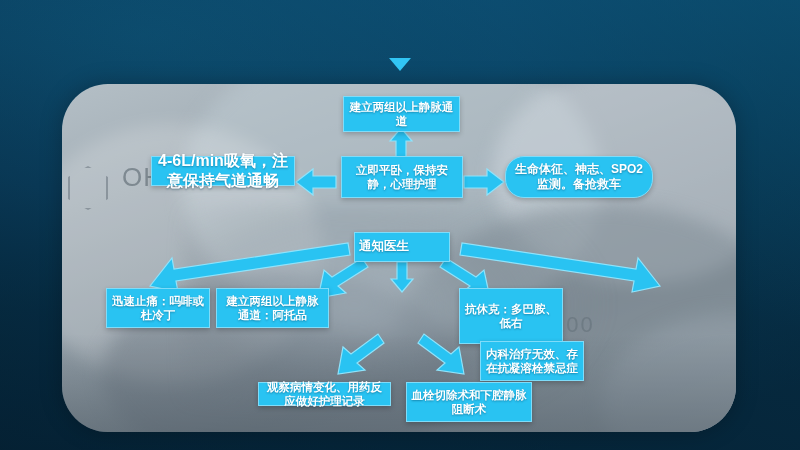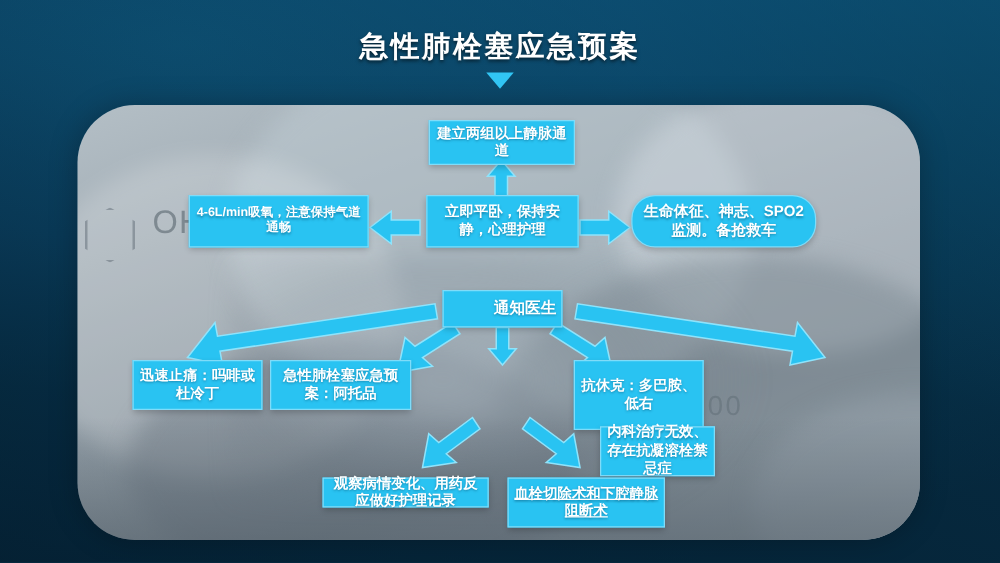--- a/index.html
+++ b/index.html
@@ -60,21 +60,21 @@
     position:absolute;left:50%;top:58px;transform:translateX(-50%);
     width:0;height:0;border-left:11px solid transparent;border-right:11px solid transparent;
     border-top:13px solid #31c5f4;
   }
   
   .box{
     position:absolute;box-sizing:border-box;
     background:#29c3f2;
     border:1px solid #7fdcf9;
     color:#ffffff;font-weight:bold;
-    display:flex;align-items:center;justify-content:flex-end;
+    display:flex;align-items:center;justify-content:flex-start;
     text-align:center;line-height:1.25;
     text-shadow:0 1px 2px rgba(0,60,90,.45);
     box-shadow:0 2px 5px rgba(0,0,0,.22);
     padding:2px 4px;
   }
   
   .arw{position:absolute;}
   .arw svg{display:block;overflow:visible;}
   .cy{fill:#29c3f2;stroke:#8fe3fb;stroke-width:1.2;}
 </style>
@@ -90,21 +90,20 @@
     <div class="pl pl3"></div>
     <div class="pl pl5"></div>
     <div class="pl pl6"></div>
     <div class="glove"></div>
     <div class="shadowband"></div>
     <div class="hexring"></div>
     <div class="chem oh">OH</div>
     <div class="chem num">100</div>
   </div>
 
-  <div class="title">急性肺栓塞应急预案</div>
   <div class="title-tri"></div>
 
   <div class="arw" style="left:389px;top:128px;">
     <svg width="24" height="30" viewBox="0 0 24 30">
         <path class="cy" d="M12 0 L23 13 L17 13 L17 30 L7 30 L7 13 L1 13 Z"></path>
       </svg>
   </div>
 
   <div class="arw" style="left:296px;top:168px;">
     <svg width="40" height="28" viewBox="0 0 40 28">
@@ -163,55 +162,55 @@
   <div class="arw" style="left:516px;top:322px;">
     <svg width="34" height="26" viewBox="0 0 34 26">
       <path class="cy" d="M34 24 L30 5 L23 11 L5 0 L0 8 L18 19 L11 25 Z"></path>
     </svg>
   </div>
 
   <div class="box" style="left:343px;top:96px;width:117px;height:36px;font-size:11.5px;">
     <span>建立两组以上静脉通道</span>
   </div>
 
-  <div class="box" style="left:151px;top:156px;width:144px;height:42px;font-size:10px;">
+  <div class="box" style="left:151px;top:156px;width:144px;height:30px;font-size:16px;">
     <span>4-6L/min吸氧，注意保持气道通畅</span>
   </div>
 
   <div class="box" style="left:341px;top:156px;width:122px;height:42px;font-size:11.5px;">
     <span>立即平卧，保持安静，心理护理</span>
   </div>
 
   <div class="box" style="left:505px;top:156px;width:148px;height:42px;font-size:12px;border-radius:19px;">
     <span>生命体征、神志、SPO2监测。备抢救车</span>
   </div>
 
   <div class="box" style="left:106px;top:288px;width:104px;height:40px;font-size:11.5px;">
     <span>迅速止痛：吗啡或杜冷丁</span>
   </div>
 
   <div class="box" style="left:354px;top:232px;width:96px;height:30px;font-size:12.5px;">
     <span>通知医生</span>
   </div>
 
   <div class="box" style="left:216px;top:288px;width:113px;height:40px;font-size:11.5px;">
-    <span>急性肺栓塞应急预案：阿托品</span>
+    <span>建立两组以上静脉通道：阿托品</span>
   </div>
 
 
   <div class="box" style="left:459px;top:288px;width:104px;height:56px;font-size:11.5px;">
     <span>抗休克：多巴胺、低右</span>
   </div>
 
 
-  <div class="box" style="left:480px;top:341px;width:92px;height:40px;font-size:11.5px;">
+  <div class="box" style="left:480px;top:341px;width:104px;height:40px;font-size:11.5px;">
     <span>内科治疗无效、存在抗凝溶栓禁忌症</span>
   </div>
 
   <div class="box" style="left:258px;top:382px;width:133px;height:24px;font-size:11.5px;">
     <span>观察病情变化、用药反应做好护理记录</span>
   </div>
 
-  <div class="box" style="left:406px;top:382px;width:126px;height:40px;font-size:11.5px;text-decoration:underline;">
+  <div class="box" style="left:406px;top:382px;width:126px;height:40px;font-size:11.5px;">
     <span>血栓切除术和下腔静脉阻断术</span>
   </div>
 
 </div>
 
 </body></html>

